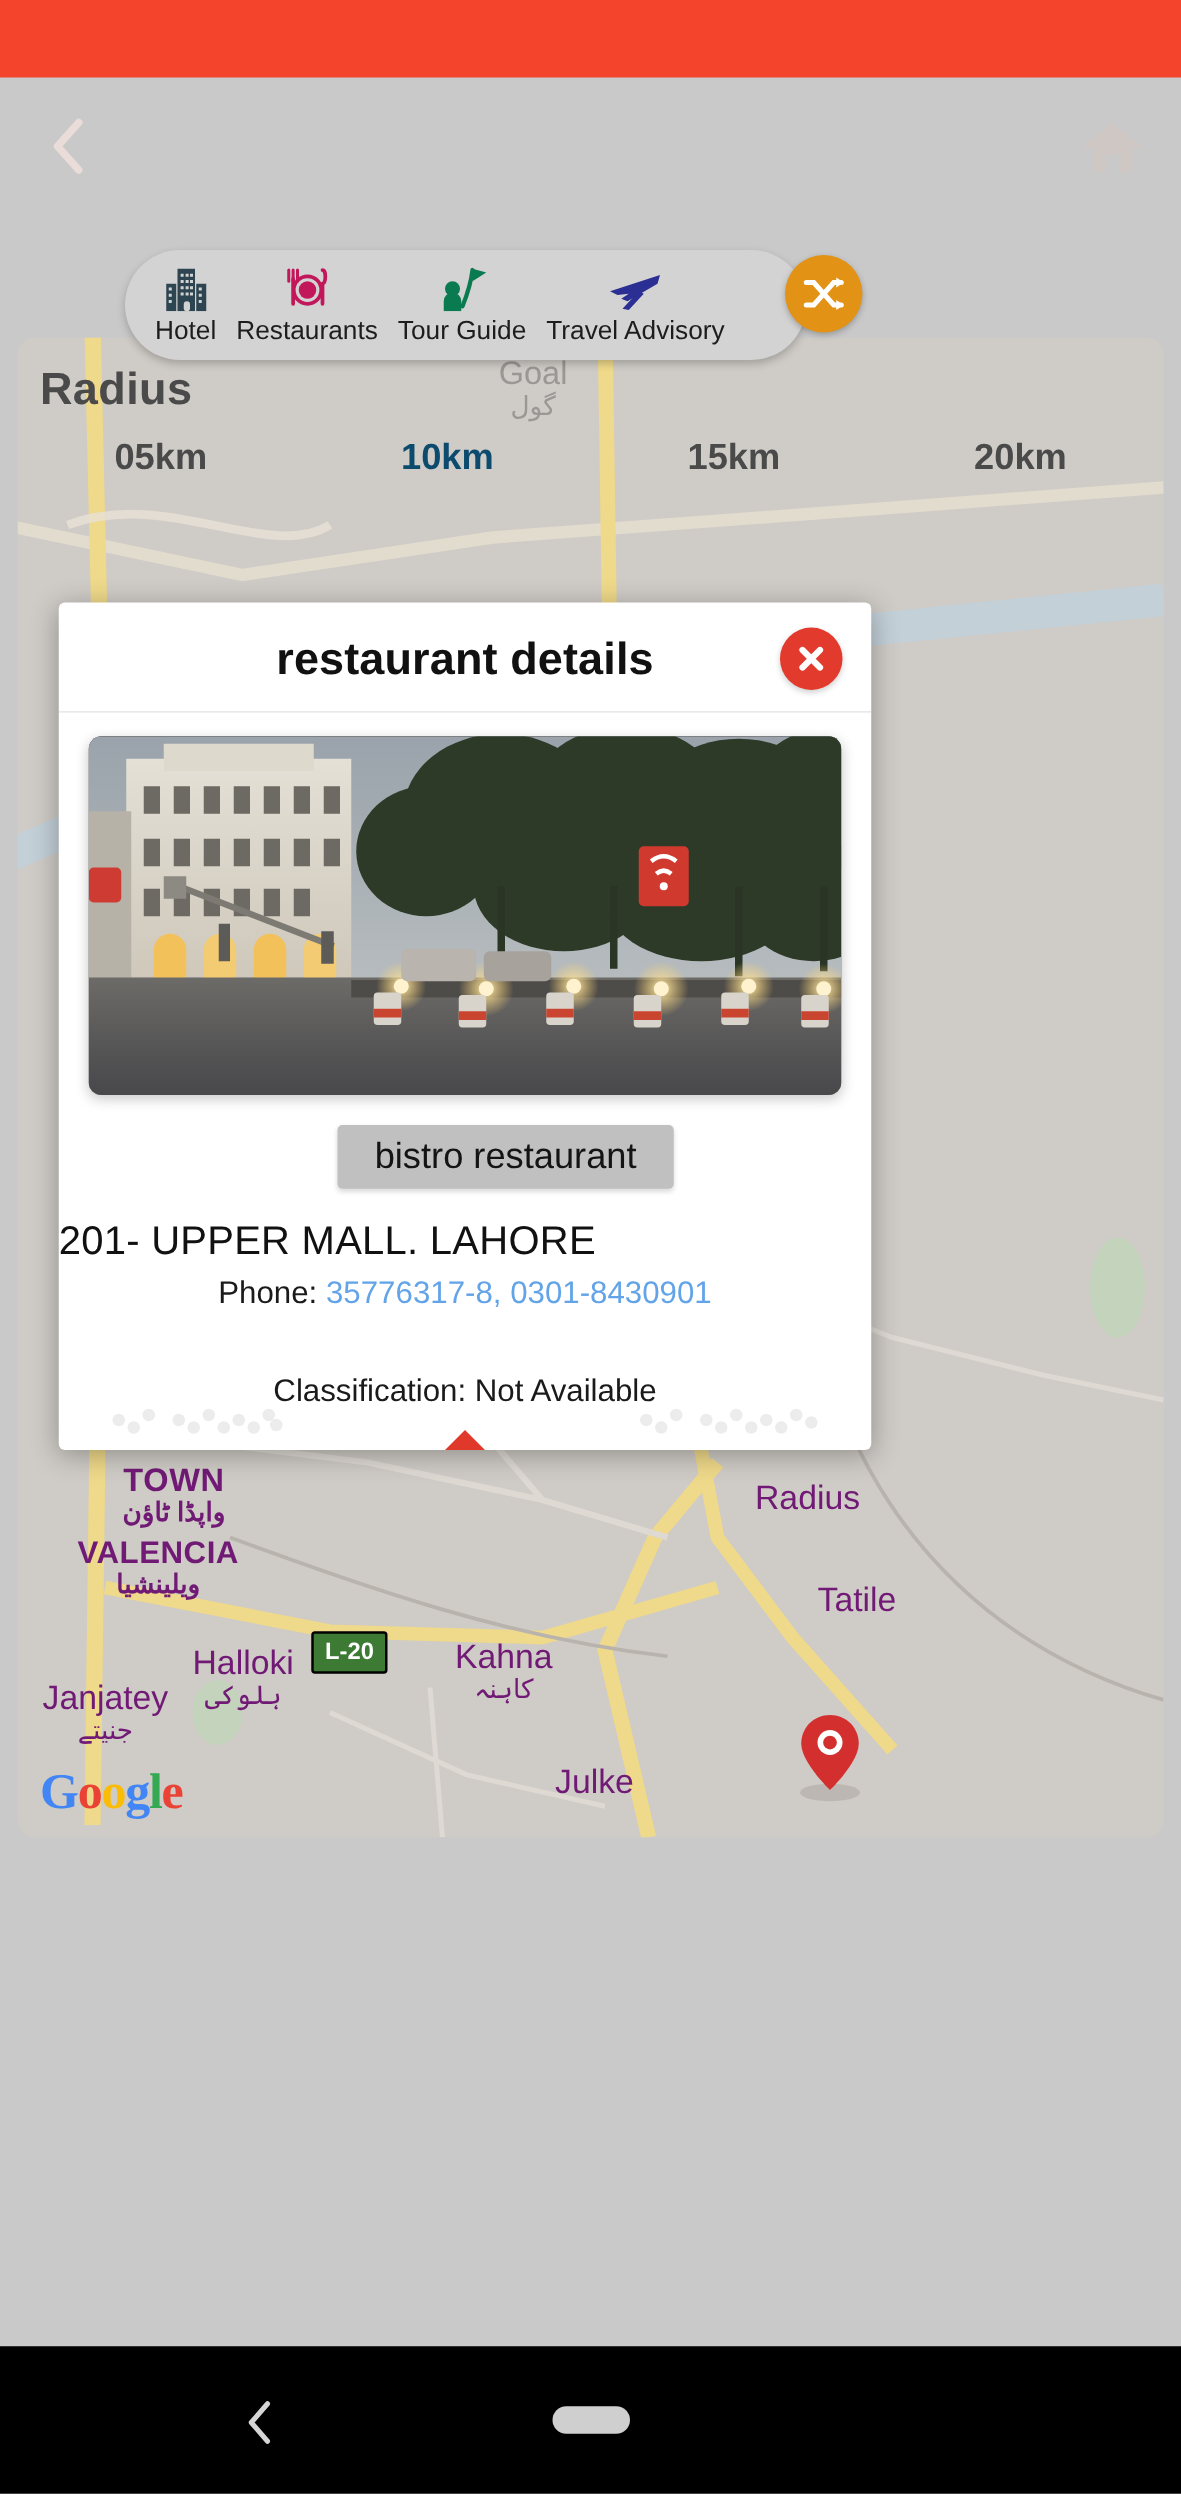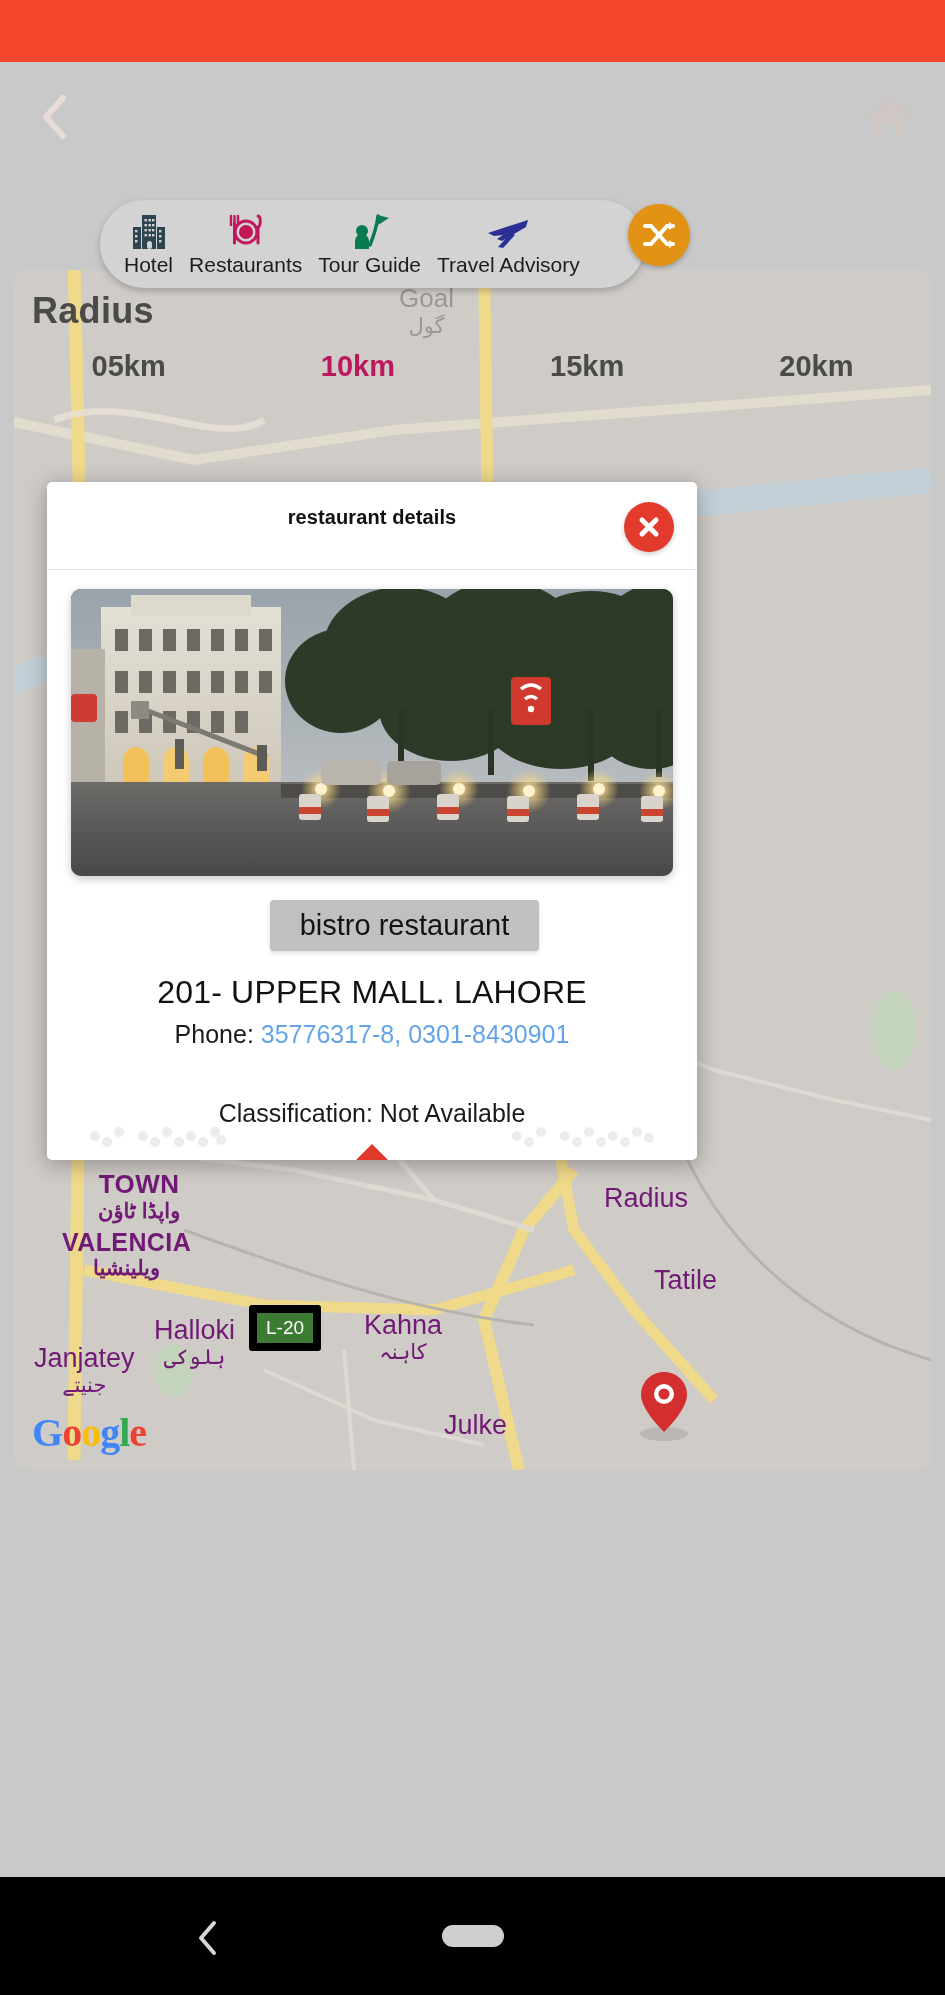--- a/index.html
+++ b/index.html
@@ -109,23 +109,23 @@
   .ml-halloki { left: 140px; top: 1045px; font-size: 27px; }
   .ml-kahna { left: 350px; top: 1040px; font-size: 27px; }
   .ml-thethar { left: 590px; top: 913px; font-size: 27px; }
   .ml-tatile { left: 640px; top: 995px; font-size: 27px; }
   .ml-janjatey { left: 20px; top: 1073px; font-size: 27px; }
   .ml-julke { left: 430px; top: 1140px; font-size: 27px; }
   .ml-sub { font-size: 21px; display:block; }
   .shield-l20 {
     position: absolute; left: 235px; top: 1035px;
     background: #3d7a34; color: #fff;
-    font-size: 19px; font-weight: 400;
+    font-size: 19px; font-weight: 700;
     padding: 4px 9px; border-radius: 3px;
-    border: 8px solid #000000;
+    border: 2px solid #000000;
   }
   .goal-label {
     position: absolute; left: 385px; top: 14px;
     font-size: 26px; color: #9a9894; text-align: center;
     line-height: 1.15;
   }
   .google-logo {
     position: absolute; left: 18px; bottom: 14px;
     font-size: 40px; font-weight: 700;
     font-family: "Liberation Serif", serif;
@@ -147,40 +147,40 @@
     letter-spacing: .3px;
   }
   .radius-opts {
     position: absolute; left: 0; top: 80px; width: 917px;
     display: flex;
   }
   .radius-opt {
     flex: 1; text-align: center;
     font-size: 29px; font-weight: 700; color: #4a4a4a;
   }
-  .radius-opt.active { color: #be185d; }
+  .radius-opt.active { color: #0c4a6e; }
 
   
   .modal {
     position: absolute; left: 47px; top: 482px;
     width: 650px; height: 678px;
     background: #fff;
     border-radius: 5px;
     box-shadow: 0 4px 22px rgba(0,0,0,.3);
     z-index: 20;
     overflow: hidden;
   }
   .modal-head {
     position: relative; height: 88px;
     border-bottom: 1px solid #e2e2e2;
   }
   .modal-title {
     position: absolute; left: 0; top: 24px; width: 650px;
     text-align: center;
-    font-size: 20px; font-weight: 700; color: #111;
+    font-size: 36px; font-weight: 700; color: #111;
     letter-spacing: .1px;
   }
   .close-btn {
     position: absolute; right: 23px; top: 20px;
     width: 50px; height: 50px; border-radius: 50%;
     background: #e23b2e;
     display: flex; align-items: center; justify-content: center;
     box-shadow: 0 2px 5px rgba(0,0,0,.2);
     cursor: pointer;
   }
@@ -199,21 +199,21 @@
   }
   .name-badge span {
     background: #c0c0c0;
     border-radius: 4px;
     padding: 9px 30px;
     font-size: 29px; color: #141414;
     box-shadow: 0 2px 4px rgba(0,0,0,.14);
   }
   .addr {
     position: absolute; left: 0; top: 492px; width: 650px;
-    text-align: center; font-size: 32px; color: #111;
+    font-size: 32px; color: #111;
     letter-spacing: .2px;
   }
   .info-line {
     position: absolute; left: 0; width: 650px;
     text-align: center; font-size: 25px; color: #1a1a1a;
   }
   .lp { top: 538px; }
   .le { top: 577px; }
   .lc { top: 617px; }
   .lnk { color: #63a4e8; }

